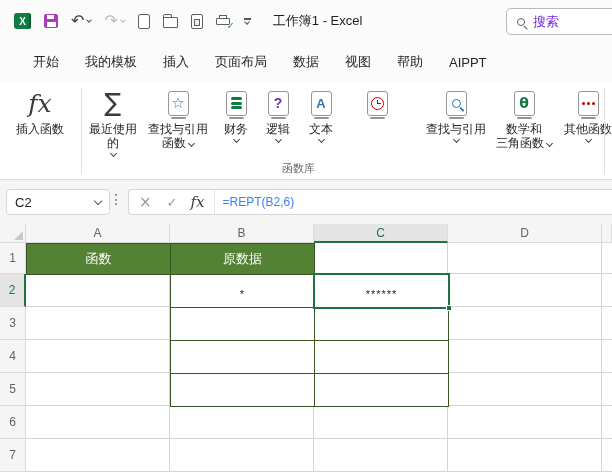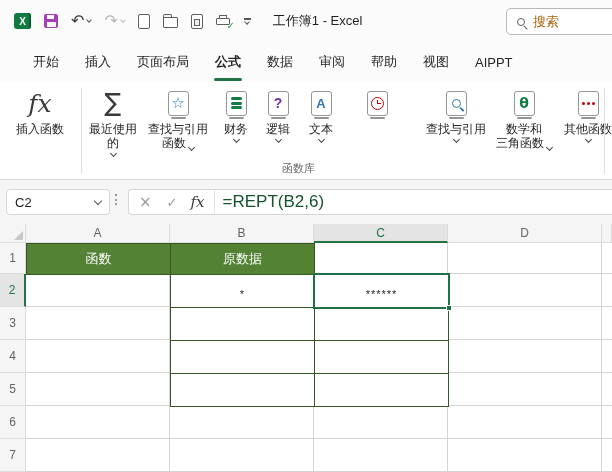--- a/index.html
+++ b/index.html
@@ -28,35 +28,35 @@
   .printer-ico .pbody { position:absolute; left:0; top:3px; width:14px; height:7px; border:1.3px solid #5f5f5f; border-radius:1px; background:#fff; }
   .printer-ico .psheet { position:absolute; left:3px; top:0; width:8px; height:4px; border:1.2px solid #5f5f5f; background:#fff; }
   .printer-ico .pcheck { position:absolute; right:-4px; bottom:-3px; color:#2e9e4f; font-size:10px; font-weight:bold; font-family:"DejaVu Sans",sans-serif; }
   .qat-more { display:flex; flex-direction:column; align-items:center; gap:2px; }
   .qat-more .bar { width:7px; height:1.2px; background:#555; }
   .qat-more .chev { width:4px; height:4px; border-right:1.2px solid #555; border-bottom:1.2px solid #555; transform:rotate(45deg); margin-top:-1px; }
   .doc-title { font-size:13px; color:#1f1f1f; margin-left:22px; white-space:nowrap; }
   .searchbox { position:absolute; left:506px; top:8px; width:112px; height:27px; border:1px solid #b8b8b8; border-radius:5px 0 0 5px; background:#fff; display:flex; align-items:center; padding-left:10px; gap:8px; }
   .mag { width:8px; height:8px; border:1.4px solid #5f5f5f; border-radius:50%; position:relative; flex:0 0 auto; }
   .mag::after { content:""; position:absolute; width:1.4px; height:5px; background:#5f5f5f; left:7px; top:6px; transform:rotate(-45deg); }
-  .search-text { font-size:13px; color:#a16207; }
+  .search-text { font-size:13px; color:#6d28d9; }
 
   
   .tabbar { position:absolute; left:0; top:42px; width:612px; height:40px; background:#fbfbfb; display:flex; align-items:center; padding-left:20px; gap:0; }
   .tab { font-size:13px; color:#262626; padding:8px 13px; position:relative; white-space:nowrap; }
   .tab.active { font-weight:bold; }
   .tab.active::after { content:""; position:absolute; left:12px; right:12px; bottom:-2px; height:3px; background:#217346; border-radius:2px; }
 
   
   .ribbon { position:absolute; left:0; top:82px; width:612px; height:98px; background:#fff; border-bottom:1px solid #dcdcdc; }
   .rib-flex { position:absolute; left:2px; top:4px; display:flex; align-items:flex-start; }
   .rbtn { display:flex; flex-direction:column; align-items:center; padding-top:2px; }
   .ricon-wrap { height:30px; display:flex; align-items:center; justify-content:center; }
   .rlabel { font-size:12px; color:#262626; text-align:center; line-height:14px; margin-top:4px; display:flex; flex-direction:column; align-items:center; }
-  .rlabel .lrow { display:flex; align-items:flex-end; gap:3px; }
+  .rlabel .lrow { display:flex; align-items:center; gap:3px; }
   .chev { width:5px; height:5px; border-right:1.3px solid #444; border-bottom:1.3px solid #444; transform:rotate(45deg); display:inline-block; margin-top:1px; }
   .vsep { width:1px; background:#e0e0e0; height:86px; margin:2px 3px 0 3px; }
   .fx-glyph { font-family:"DejaVu Serif","Liberation Serif",serif; font-style:italic; font-size:25px; color:#3b3b3b; }
   .sigma-glyph { font-family:"DejaVu Sans",sans-serif; font-size:25px; color:#3b3b3b; line-height:26px; }
   .book { width:21px; height:25px; background:#fff; border:1.5px solid #969696; border-radius:3px; display:flex; align-items:center; justify-content:center; position:relative; }
   .book::after { content:""; position:absolute; left:2px; right:2px; bottom:-4px; height:2px; background:#969696; border-radius:1px; }
   .g-star { color:#2e75b6; font-size:15px; line-height:15px; font-family:"DejaVu Sans",sans-serif; }
   .g-q { color:#7030a0; font-size:14px; font-weight:bold; }
   .g-a { color:#2e75b6; font-size:13px; font-weight:bold; }
   .g-theta { color:#107c41; font-size:14px; font-weight:bold; font-family:"DejaVu Sans",sans-serif; }
@@ -76,21 +76,21 @@
   .namebox { position:absolute; left:6px; top:9px; width:104px; height:26px; background:#fff; border:1px solid #d6d6d6; border-radius:4px; display:flex; align-items:center; padding:0 8px; }
   .namebox .nb-text { font-size:13px; color:#1f1f1f; flex:1; }
   .nb-chev { width:6px; height:6px; border-right:1.4px solid #555; border-bottom:1.4px solid #555; transform:rotate(45deg); margin-top:-3px; }
   .vdots { position:absolute; left:115px; top:14px; display:flex; flex-direction:column; gap:2.5px; }
   .vdots i { width:2px; height:2px; border-radius:50%; background:#777; }
   .fbox { position:absolute; left:128px; top:9px; width:484px; height:26px; background:#fff; border:1px solid #d6d6d6; border-right:none; border-radius:4px 0 0 4px; display:flex; align-items:center; }
   .fbox .xmark { color:#9a9a9a; font-size:15px; padding:0 7px 0 10px; font-family:"DejaVu Sans",sans-serif; }
   .fbox .checkmark { color:#9a9a9a; font-size:13px; padding:0 8px; font-family:"DejaVu Sans",sans-serif; }
   .fbox .fx-small { font-family:"DejaVu Serif","Liberation Serif",serif; font-style:italic; font-size:15px; color:#3b3b3b; padding:0 9px 0 5px; }
   .fbox .fsep { width:1px; height:24px; background:#e4e4e4; }
-  .formula-text { font-size:17px; color:#14532d; padding-left:8px; }
+  .formula-text { font-size:12px; color:#3b82f6; padding-left:8px; }
 
   
   .grid { position:absolute; left:0; top:224px; width:612px; height:248px; background:#fff; }
   .gridline { position:absolute; background:#d4d4d4; }
   .hdr { position:absolute; background:#f5f5f5; border-right:1px solid #dcdcdc; border-bottom:1px solid #dcdcdc; display:flex; align-items:center; justify-content:center; font-size:12px; color:#5f6368; }
   .hdr.sel-col { background:#e4e4e4; color:#217346; border-bottom:2px solid #217346; }
   .hdr.sel-row { background:#e4e4e4; color:#217346; border-right:2px solid #217346; }
   .corner { position:absolute; left:0; top:0; width:26px; height:19px; background:#f5f5f5; border-right:1px solid #dcdcdc; border-bottom:1px solid #dcdcdc; }
   .corner::after { content:""; position:absolute; right:2px; bottom:2px; border-style:solid; border-width:0 0 9px 9px; border-color:transparent transparent #c8c8c8 transparent; }
   .cell { position:absolute; display:flex; align-items:center; justify-content:center; }
@@ -147,27 +147,26 @@
     </div>
     <div class="doc-title">工作簿1 - Excel</div>
     <div class="searchbox">
       <span class="mag"></span>
       <span class="search-text">搜索</span>
     </div>
   </div>
 
   <div class="tabbar">
     <div class="tab">开始</div>
+    <div class="tab">我的模板</div>
     <div class="tab">插入</div>
     <div class="tab">页面布局</div>
-    <div class="tab active">公式</div>
     <div class="tab">数据</div>
-    <div class="tab">审阅</div>
+    <div class="tab">视图</div>
     <div class="tab">帮助</div>
-    <div class="tab">视图</div>
     <div class="tab">AIPPT</div>
   </div>
 
   <div class="ribbon">
     <div class="rib-flex">
       <div class="rbtn" style="width:76px;">
         <div class="ricon-wrap">
             <span class="fx-glyph">fx</span>
           </div>
         <div class="rlabel">

